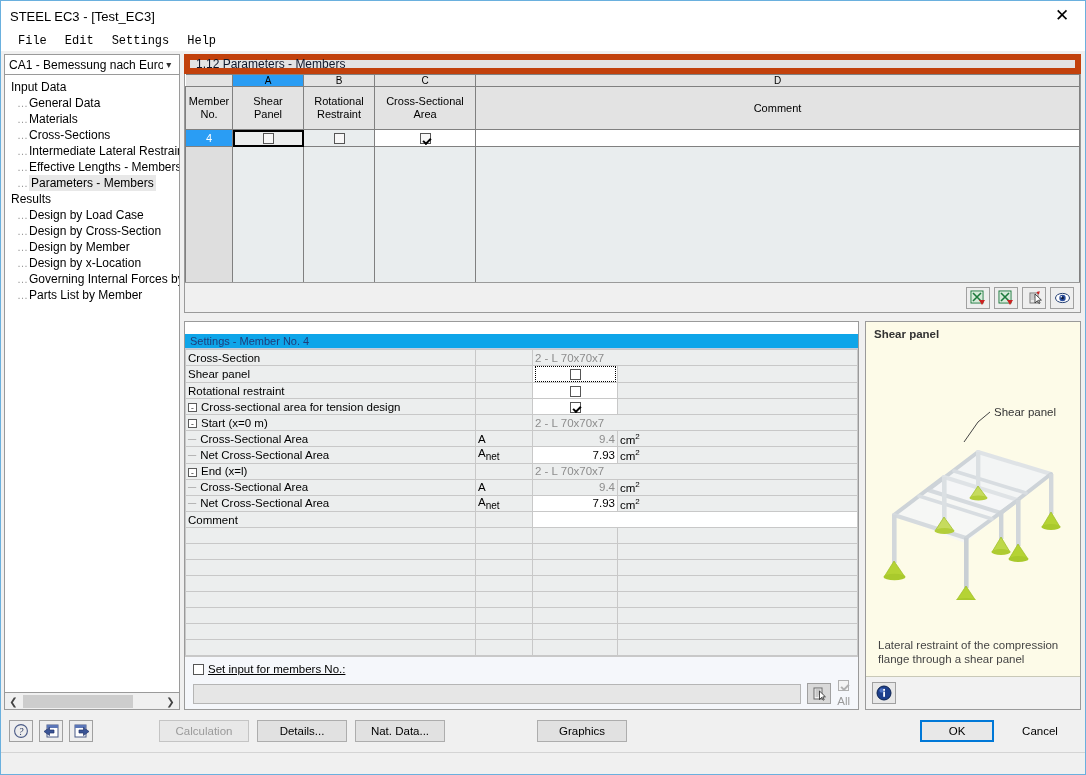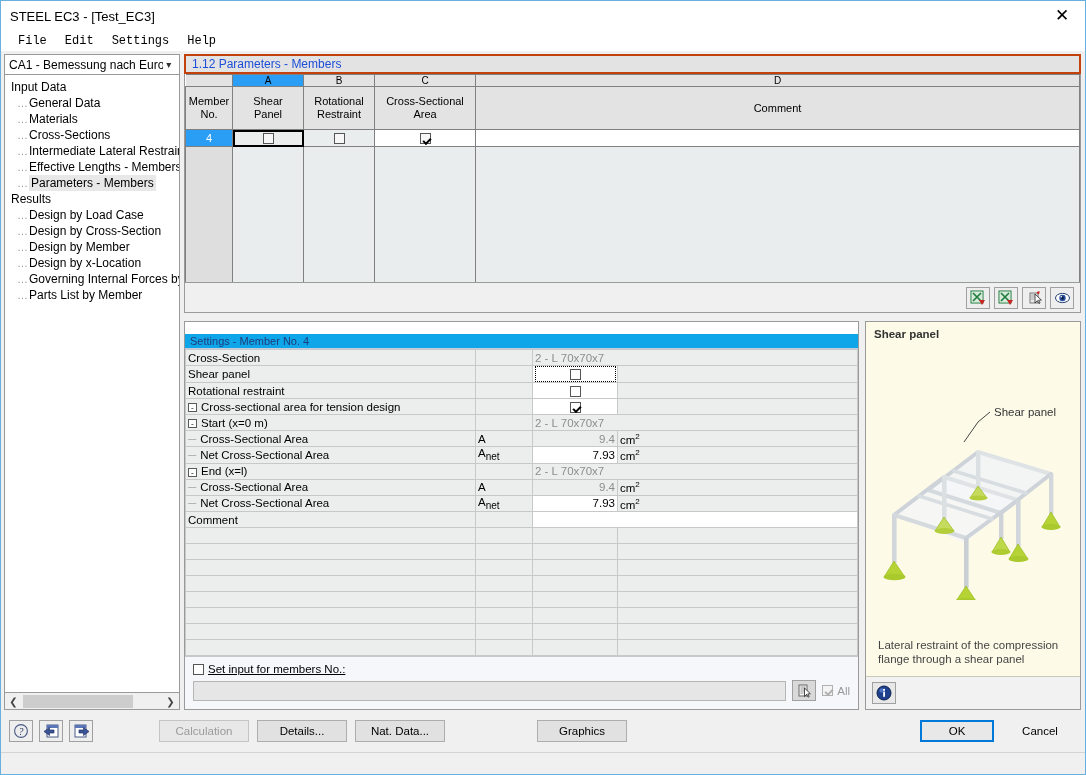--- a/index.html
+++ b/index.html
@@ -66,23 +66,23 @@
     height:17px; background:#f0f0f0; border:1px solid #9a9a9a; border-top:none;
     display:flex; align-items:center; justify-content:space-between;
     padding:0 1px; flex:0 0 auto;
   }
   .hscroll .ar { width:15px; text-align:center; font-size:10px; color:#444; cursor:default; }
   .hscroll .thumb { height:13px; background:#cdcdcd; flex:0 0 110px; margin-left:2px; }
   .hscroll .track { flex:1 1 auto; }
   
   .mainpane { flex:1 1 auto; display:flex; flex-direction:column; min-width:0; padding:3px 4px 0 2px; }
   .panelhdr {
-    height:20px; background:#e3e3e3; border:2px solid #c2410c;
+    height:20px; background:#e3e3e3; border:6px solid #c2410c;
     display:flex; align-items:center; padding-left:6px;
-    font-size:12px; color:#1d4ed8; flex:0 0 auto;
+    font-size:12px; color:#0f172a; flex:0 0 auto;
   }
   
   .gridwrap {
     flex:0 0 auto; background:#fff; border:1px solid #9a9a9a; border-top:none;
     height:209px; display:flex; flex-direction:column; overflow:hidden;
   }
   table.grid { border-collapse:collapse; table-layout:fixed; width:100%; font-size:11px; }
   table.grid td, table.grid th { border:1px solid #808080; padding:0; font-weight:normal; }
   .colhdr { height:11px; background:#e3e3e3; text-align:center; font-size:10px; color:#000; }
   .colhdr.sel { background:#2a9df4; color:#000; }
@@ -148,21 +148,21 @@
   .cbmini.on:after { content:""; position:absolute; left:2px; top:3px; width:6px; height:3px; border-left:2px solid #000; border-bottom:2px solid #000; transform:rotate(-45deg); }
   .cbbox-focus { display:inline-block; border:1px dotted #000; padding:1px 34px; background:#fff; }
   sub { font-size:10px; }
   sup { font-size:8px; }
   
   .setinput { flex:0 0 auto; border-top:1px solid #c8c8c8; background:#f5f7fb; padding:6px 8px 8px 8px; }
   .setinput .r1 { display:flex; align-items:center; gap:4px; font-size:11.5px; margin-bottom:5px;text-decoration:underline; }
   .setinput .r2 { display:flex; align-items:center; gap:6px; }
   .memin { flex:1 1 auto; height:20px; background:#e6e6e6; border:1px solid #b5b5b5; }
   .pickbtn { width:24px; height:21px; border:1px solid #a0a0a0; background:#d9d9d9; display:flex; align-items:center; justify-content:center; }
-  .allchk { display:flex; align-items:center; gap:4px; color:#9a9a9a; font-size:11.5px; }
+  .allchk { display:flex; align-items:center; gap:4px; color:#9a9a9a; font-size:11.5px;flex-direction:column; }
   .cbgrey { display:inline-block; width:11px; height:11px; border:1px solid #b0b0b0; background:#f4f4f4; position:relative; }
   .cbgrey:after { content:""; position:absolute; left:2px; top:3px; width:6px; height:3px; border-left:2px solid #b0b0b0; border-bottom:2px solid #b0b0b0; transform:rotate(-45deg); }
   
   .infopane {
     flex:0 0 216px; border:1px solid #9a9a9a; background:#fdfbe8;
     display:flex; flex-direction:column; overflow:hidden;
   }
   .infotitle { font-size:11.5px; font-weight:bold; padding:6px 0 0 8px; color:#333; }
   .infofig { flex:1 1 auto; position:relative; }
   .infotext { font-size:11.5px; color:#444; padding:0 10px 10px 12px; line-height:14px; }

